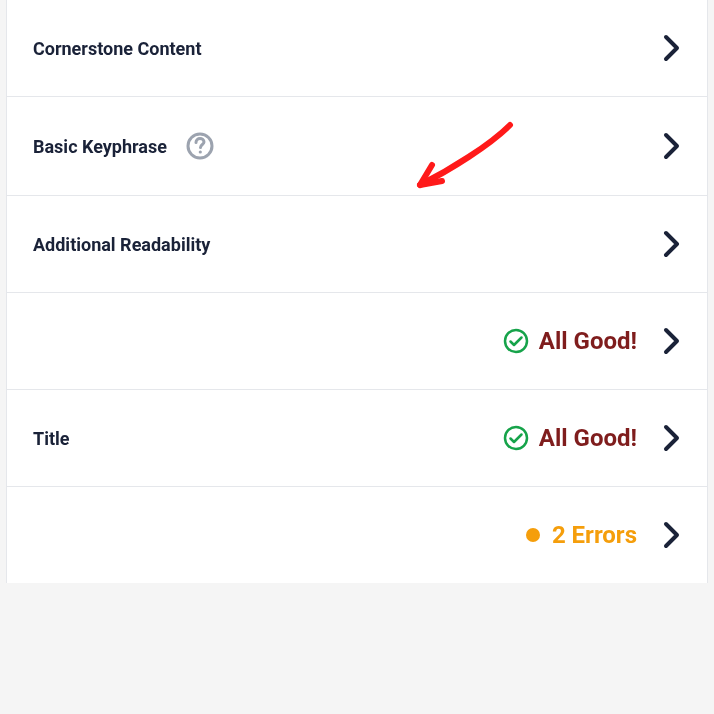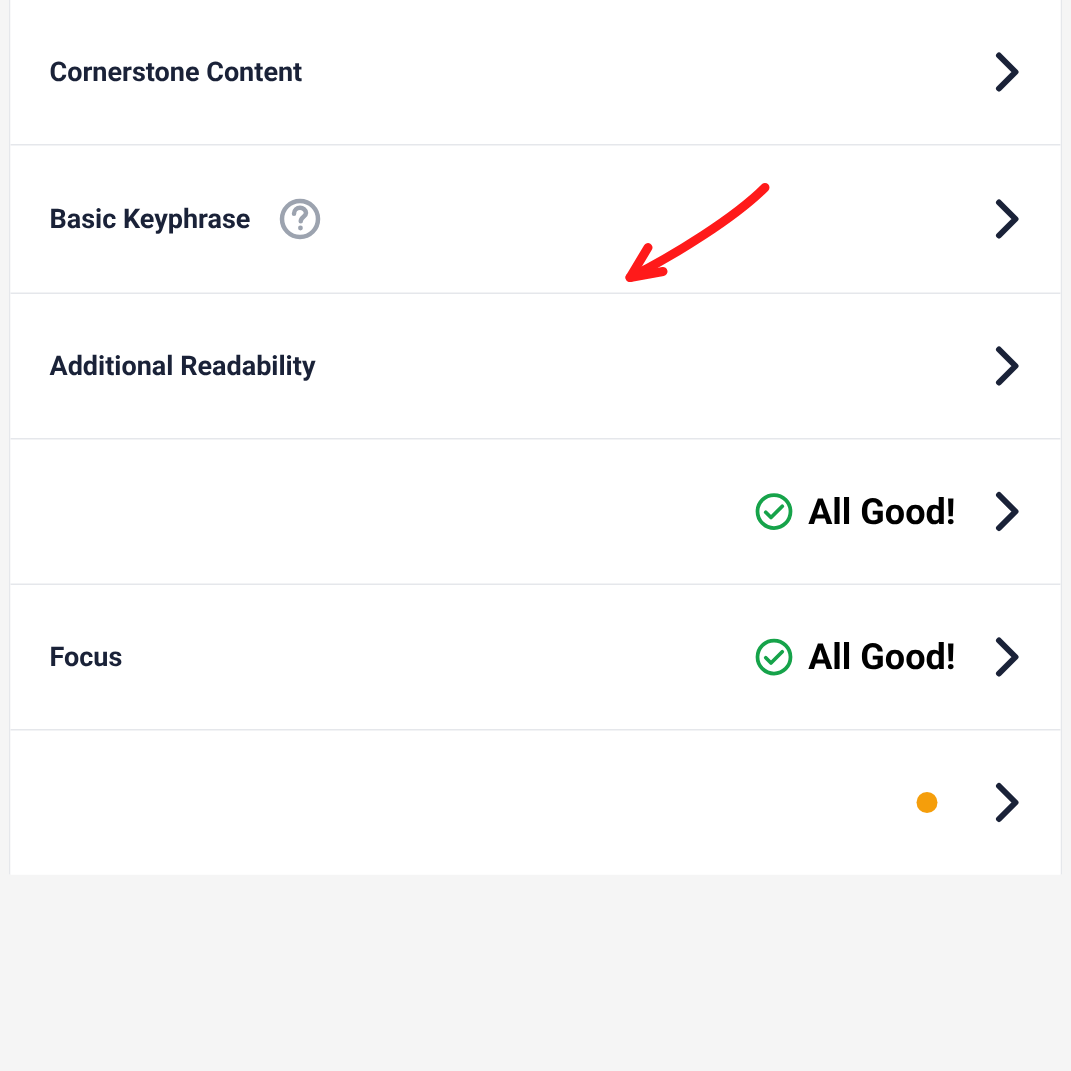--- a/index.html
+++ b/index.html
@@ -48,21 +48,21 @@
       flex: 1 1 auto;
     }
     .status {
       display: inline-flex;
       align-items: center;
       font-size: 24px;
       font-weight: 700;
       margin-right: 26px;
     }
     .status.good {
-      color: #000000;
+      color: #7f1d1d;
       justify-content: flex-end;
     }
     .status.warn {
       color: #f59e0b;
     }
     .status .icon-wrap {
       margin-right: 10px;
       display: inline-flex;
       align-items: center;
     }
@@ -131,21 +131,21 @@
       <span>All Good!</span>
     </span>
     <span class="chev">
       <svg width="18" height="28" viewBox="0 0 18 28">
           <path d="M3 3 L14 14 L3 25" stroke="#1a2238" stroke-width="4" fill="none" stroke-linecap="round" stroke-linejoin="round"></path>
         </svg>
     </span>
   </div>
 
   <div class="item">
-    <span class="label">Focus</span>
+    <span class="label">Title</span>
     <span class="spacer"></span>
     <span class="status good">
       <span class="icon-wrap">
         <svg width="26" height="26" viewBox="0 0 26 26">
           <circle cx="13" cy="13" r="11" stroke="#16a34a" stroke-width="2.5" fill="none"></circle>
           <path d="M7.5 13.5 L11 17 L18.5 9.5" stroke="#16a34a" stroke-width="2.5" fill="none" stroke-linecap="round" stroke-linejoin="round"></path>
         </svg>
       </span>
       <span>All Good!</span>
     </span>
@@ -157,20 +157,21 @@
   </div>
 
   <div class="item">
     <span class="spacer"></span>
     <span class="status warn">
       <span class="icon-wrap">
         <svg width="18" height="18" viewBox="0 0 18 18">
           <circle cx="9" cy="9" r="7" fill="#f59e0b"></circle>
         </svg>
       </span>
+      <span>2 Errors</span>
     </span>
     <span class="chev">
       <svg width="18" height="28" viewBox="0 0 18 28">
           <path d="M3 3 L14 14 L3 25" stroke="#1a2238" stroke-width="4" fill="none" stroke-linecap="round" stroke-linejoin="round"></path>
         </svg>
     </span>
   </div>
 
 </div>
 

